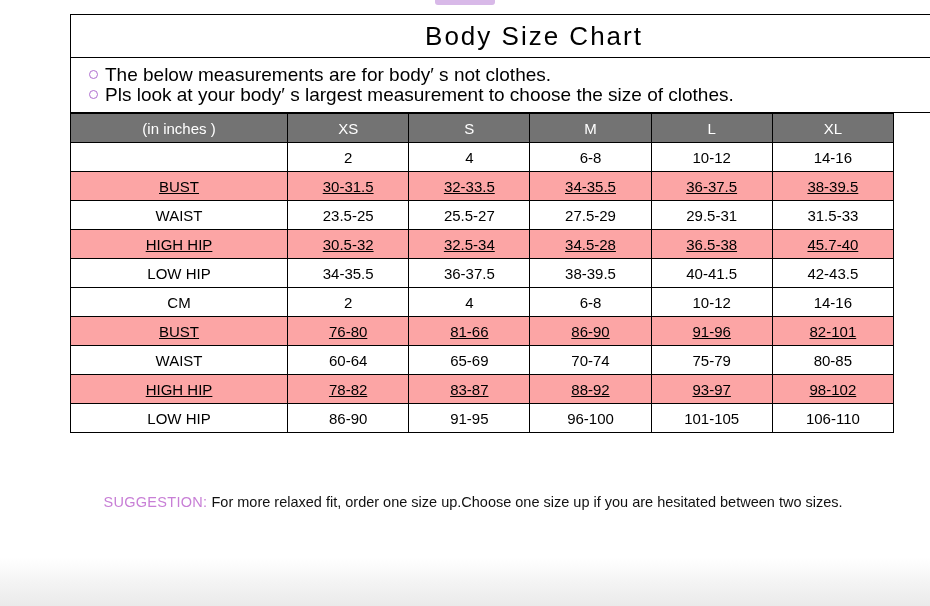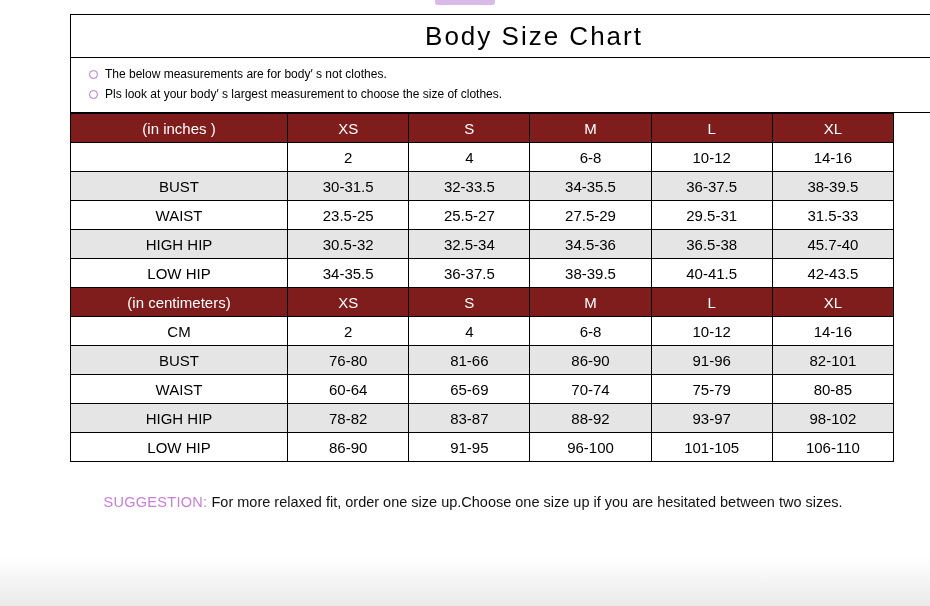--- a/index.html
+++ b/index.html
@@ -72,43 +72,44 @@
   }
   .bullet span {
     display: block;
     width: 9px;
     height: 9px;
     border: 1.6px solid #b06fd0;
     border-radius: 50%;
     box-sizing: border-box;
   }
   .note-text {
-    font-size: 12px;
+    font-size: 19px;
     color: #000;
   }
   table.size {
     border-collapse: collapse;
     width: 824px;
     table-layout: fixed;
   }
   table.size td {
     border: 1px solid #000;
     text-align: center;
     font-size: 15px;
     height: 28px;
     padding: 0;
   }
   .hdr td {
-    background: #7f1d1d;
+    background: #737373;
     color: #fff;
     font-size: 15px;
     height: 30px;
   }
   .rowband td {
-    background: #e5e5e5;
+    background: #fca5a5;
+    text-decoration: underline;
   }
   .label-col {
     width: 206px;
   }
   .v-col {
     width: 115px;
   }
   .suggestion {
     position: absolute;
     top: 494px;
@@ -201,41 +202,33 @@
           <td>23.5-25</td>
           <td>25.5-27</td>
           <td>27.5-29</td>
           <td>29.5-31</td>
           <td>31.5-33</td>
         </tr>
         <tr class="rowband">
           <td>HIGH HIP</td>
           <td>30.5-32</td>
           <td>32.5-34</td>
-          <td>34.5-36</td>
+          <td>34.5-28</td>
           <td>36.5-38</td>
           <td>45.7-40</td>
         </tr>
         <tr>
           <td>LOW HIP</td>
           <td>34-35.5</td>
           <td>36-37.5</td>
           <td>38-39.5</td>
           <td>40-41.5</td>
           <td>42-43.5</td>
         </tr>
 
-        <tr class="hdr">
-          <td>(in centimeters)</td>
-          <td>XS</td>
-          <td>S</td>
-          <td>M</td>
-          <td>L</td>
-          <td>XL</td>
-        </tr>
         <tr>
           <td>CM</td>
           <td>2</td>
           <td>4</td>
           <td>6-8</td>
           <td>10-12</td>
           <td>14-16</td>
         </tr>
         <tr class="rowband">
           <td>BUST</td>

